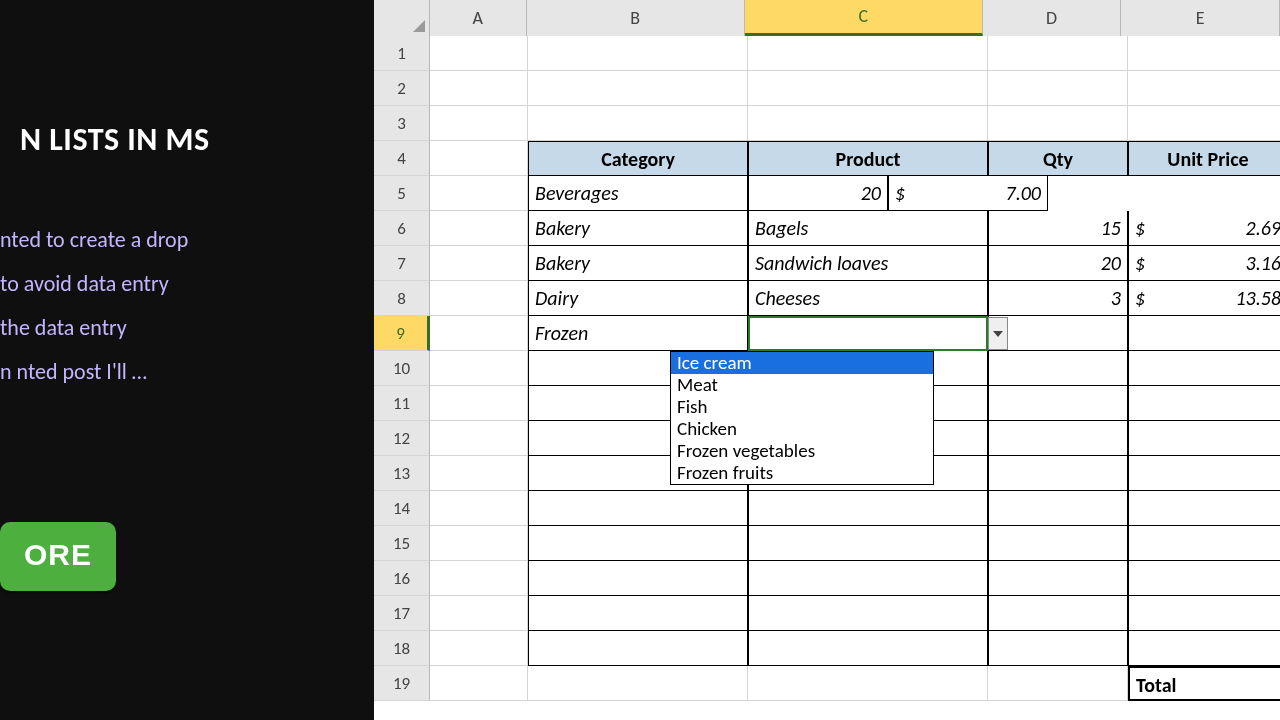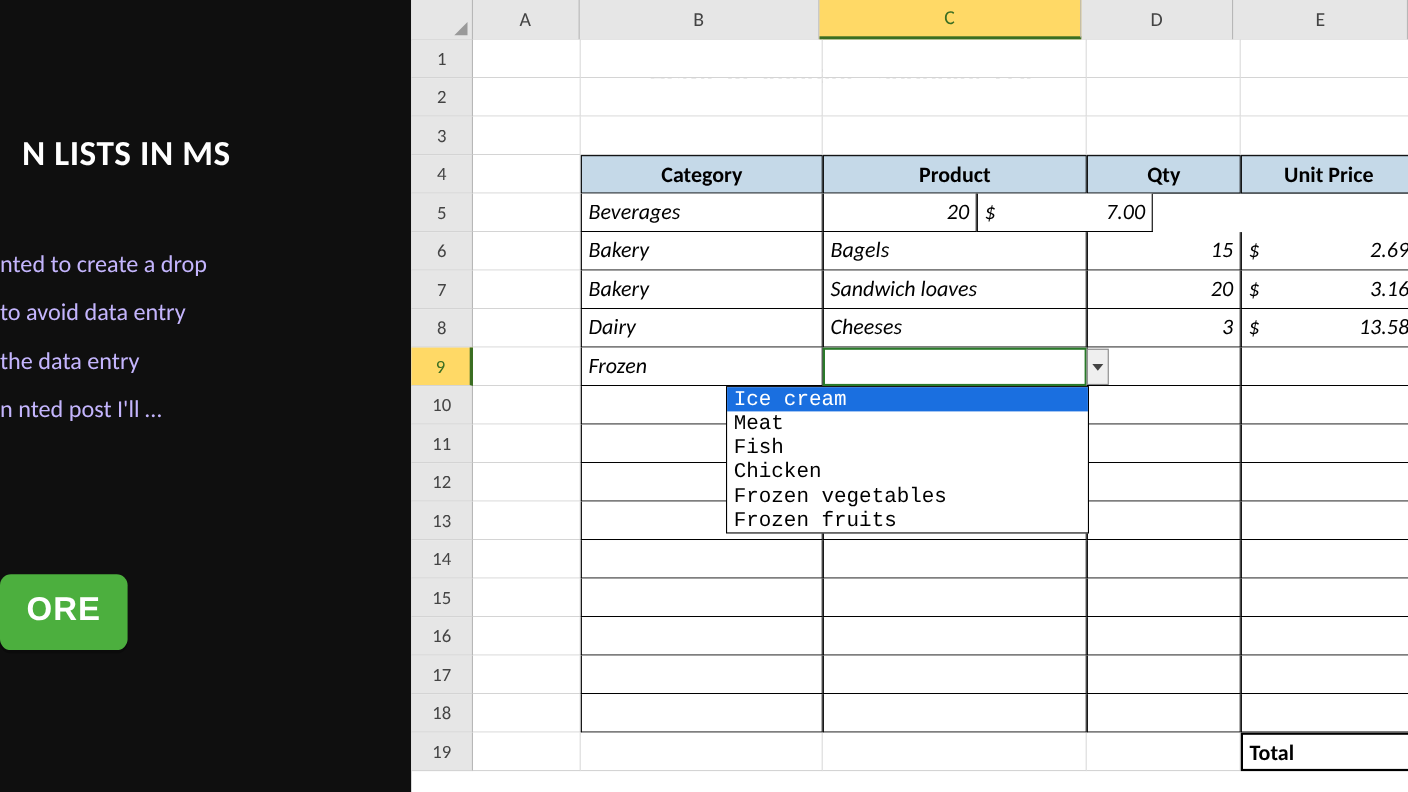--- a/index.html
+++ b/index.html
@@ -415,21 +415,21 @@
         <div class="cell wE tb"></div>
       </div>
       <div class="gridrow">
         <div class="cell wA"></div>
         <div class="cell wB"></div>
         <div class="cell wC"></div>
         <div class="cell wD"></div>
         <div class="cell wE total-cell" style="text-align: left;">Total</div>
       </div>
       <div class="dd-btn" style="left: 558px; top: 281px;"></div>
-      <div class="dd-list" style="left: 230px; top: 315px; width: 330px; font-family: Liberation Mono, monospace;">
+      <div class="dd-list" style="left: 240px; top: 315px; width: 264px;">
         <div class="dd-item sel">Ice cream</div>
         <div class="dd-item">Meat</div>
         <div class="dd-item">Fish</div>
         <div class="dd-item">Chicken</div>
         <div class="dd-item">Frozen vegetables</div>
         <div class="dd-item">Frozen fruits</div>
       </div>
     </div>
 
 </div>

